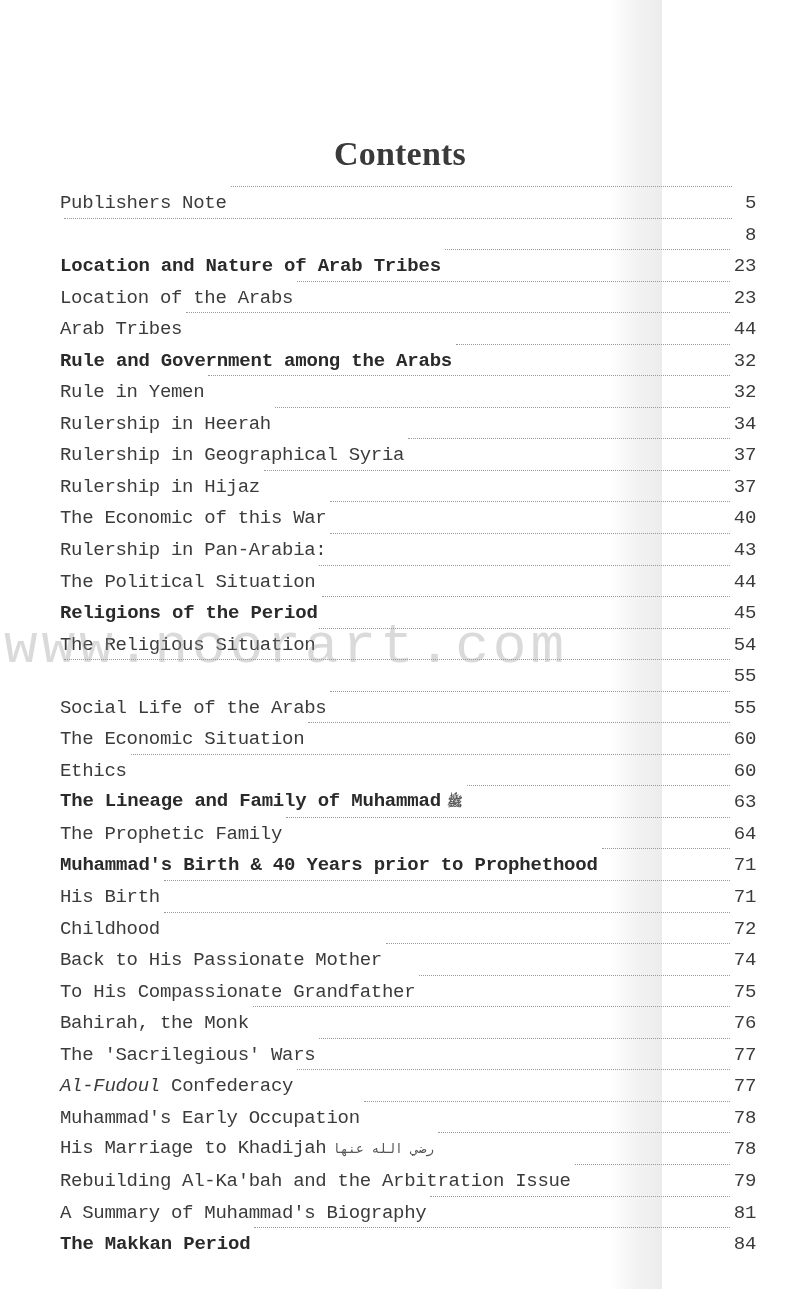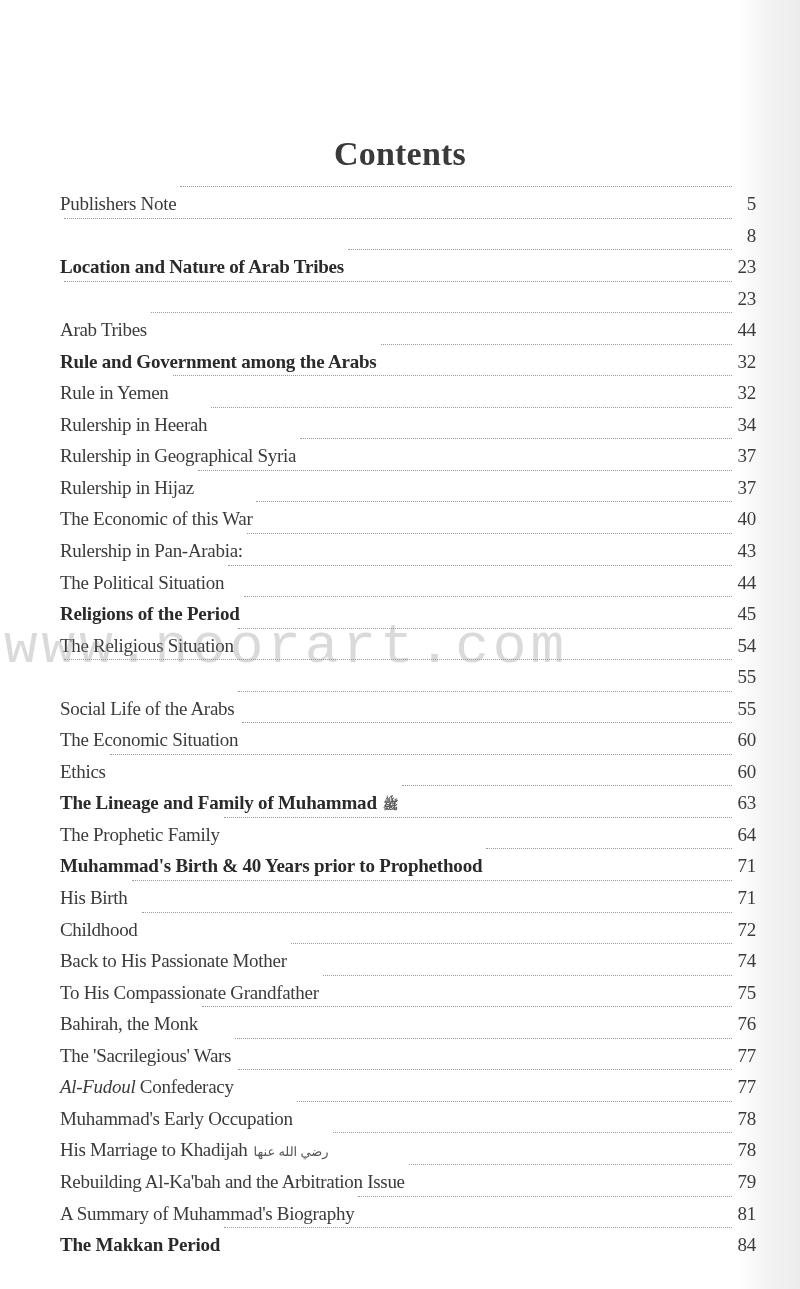--- a/index.html
+++ b/index.html
@@ -4,35 +4,35 @@
   <style>
     html, body { margin: 0; padding: 0; }
     body {
       width: 800px; height: 1289px; overflow: hidden;
       background: #ffffff;
       position: relative;
       font-family: "DejaVu Sans", sans-serif;
       color: #2e2e2e;
     }
     .page {
-      position: absolute; left: 0; top: 0; width: 800px; height: 1289px;
+      position: absolute; left: 0; top: 0; width: 662px; height: 1289px;
       background: linear-gradient(to right, #ffffff 0%, #ffffff 92%, #f3f3f3 96%, #ececec 100%);
     }
     .title {
       position: absolute; top: 112px; left: 0; width: 800px; text-align: center;
       font-family: "Liberation Serif", serif; font-weight: bold; font-size: 34px;
       color: #3a3a3a; letter-spacing: 0.2px;
     }
     .toc {
       position: absolute; left: 60px; top: 188px; width: 696px;
     }
     .toc-row {
-      display: flex; align-items: flex-start; height: 31.55px;
+      display: flex; align-items: flex-end; height: 31.55px;
       font-size: 19px; line-height: 31.55px;
-      font-family: Liberation Serif, serif;
+      font-family: Liberation Mono, monospace;
       color: #3b3b3b; letter-spacing: -0.3px;
     }
     .toc-row.bold .label { font-weight: bold; color: #2a2a2a; letter-spacing: -0.2px; }
     .toc-row .label { white-space: nowrap; font-stretch: condensed; transform-origin: left; }
     .toc-row .label em { font-style: italic; }
     .toc-row .honorific { font-size: 13px; color: #555; margin-left: 6px; }
     .toc-row .leader {
       flex: 1; margin: 0 4px; height: 1px; align-self: baseline;
       border-bottom: 1.5px dotted #9a9a9a; transform: translateY(-3px);
     }
@@ -59,20 +59,21 @@
       <div class="toc-row">
     <span class="leader"></span>
     <span class="page-num">8</span>
   </div>
       <div class="toc-row bold">
     <span class="label"><span>Location and Nature of Arab Tribes</span></span>
     <span class="leader"></span>
     <span class="page-num">23</span>
   </div>
       <div class="toc-row">
+    <span class="label"><span>Location of the Arabs</span></span>
     <span class="leader"></span>
     <span class="page-num">23</span>
   </div>
       <div class="toc-row">
     <span class="label"><span>Arab Tribes</span></span>
     <span class="leader"></span>
     <span class="page-num">44</span>
   </div>
       <div class="toc-row bold">
     <span class="label"><span>Rule and Government among the Arabs</span></span>

